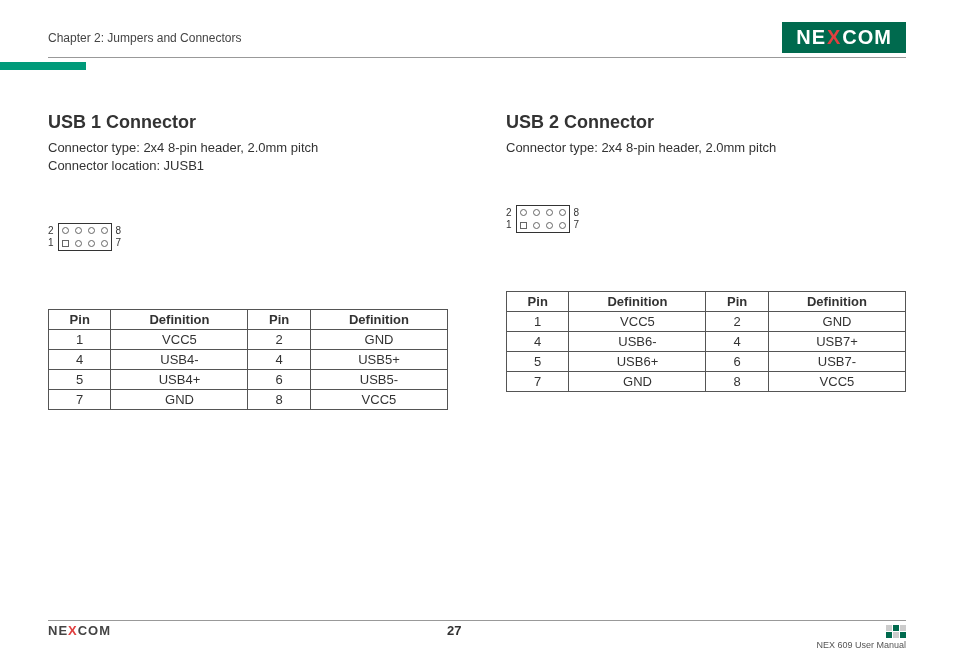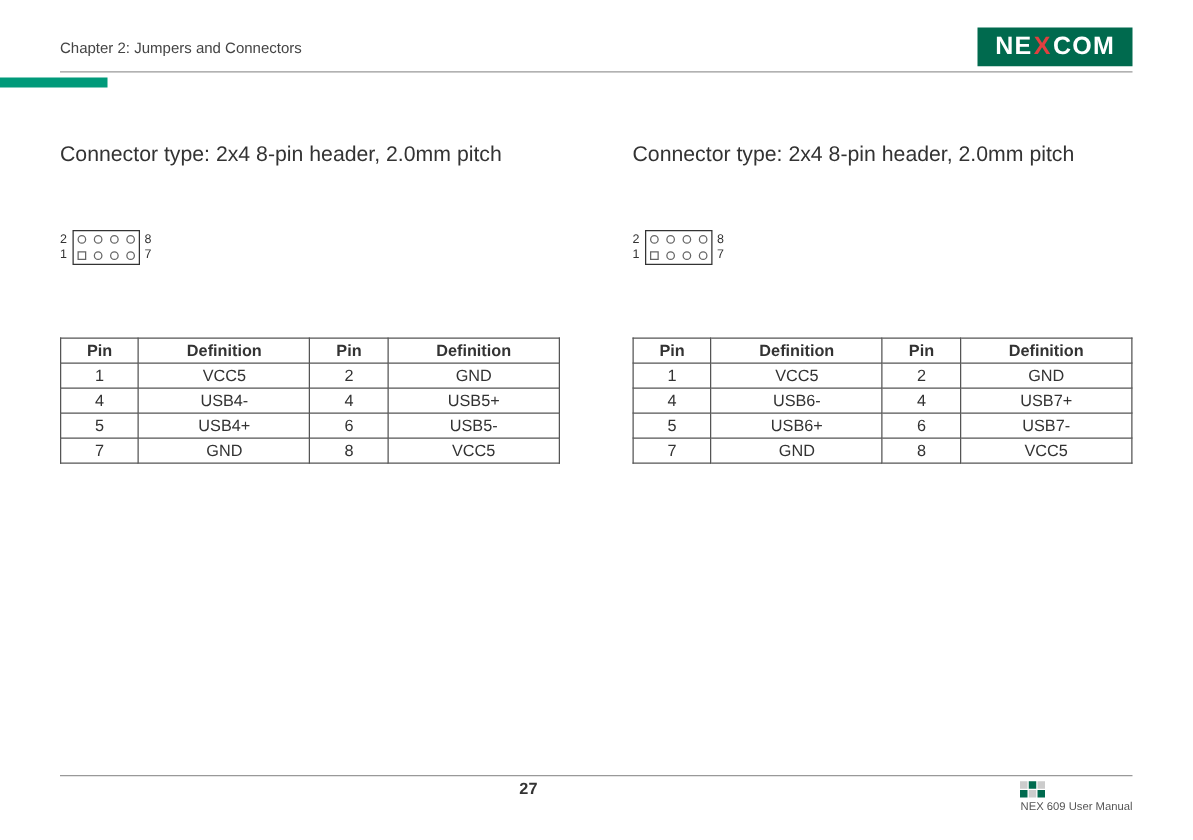--- a/index.html
+++ b/index.html
@@ -49,21 +49,21 @@
     gap: 58px;
     margin-top: 42px;
   }
   .col { flex: 1; }
   h2 {
     font-size: 18px;
     font-weight: 700;
     color: #333;
     margin-bottom: 6px;
   }
-  .desc { font-size: 17px; color: #333; line-height: 1.4; }
+  .desc { font-size: 13px; color: #333; line-height: 1.4; }
   .pin-diagram {
     margin-top: 48px;
     display: flex;
     align-items: center;
     gap: 4px;
     font-size: 10px;
     color: #333;
   }
   .pin-labels-left, .pin-labels-right {
     display: flex;
@@ -131,20 +131,21 @@
   }
   .footer-logo .x { color: #e04040; }
   .page-num {
     font-weight: 700;
     font-size: 13px;
     color: #333;
     text-align: center;
     flex: 0 0 auto;
   }
   .footer-right {
+    text-align: right;
     margin-left: 19px;
   }
   .footer-pattern {
     display: inline-grid;
     grid-template-columns: repeat(3, 6px);
     grid-template-rows: repeat(2, 6px);
     gap: 1px;
     margin-bottom: 2px;
   }
   .footer-pattern span { background: #ccc; }
@@ -159,21 +160,23 @@
     <span>NE</span>
       <span class="x">X</span>
       <span>COM</span>
   </div>
 </div>
 <div class="teal-bar"></div>
 
 <div class="columns">
 
   <div class="col">
+    <h2>USB 1 Connector</h2>
     <div class="desc">Connector type: 2x4 8-pin header, 2.0mm pitch</div>
+    <div class="desc">Connector location: JUSB1</div>
 
     <div class="pin-diagram">
       <div class="pin-labels-left">
         <span>2</span>
         <span>1</span>
       </div>
       <div class="pin-box">
         <div class="p">
             <div class="circ"></div>
           </div>
@@ -237,20 +240,21 @@
             <td>7</td>
             <td>GND</td>
             <td>8</td>
             <td>VCC5</td>
           </tr>
       </tbody>
     </table>
   </div>
 
   <div class="col">
+    <h2>USB 2 Connector</h2>
     <div class="desc">Connector type: 2x4 8-pin header, 2.0mm pitch</div>
 
     <div class="pin-diagram">
       <div class="pin-labels-left">
         <span>2</span>
         <span>1</span>
       </div>
       <div class="pin-box">
         <div class="p">
             <div class="circ"></div>
@@ -318,20 +322,23 @@
             <td>VCC5</td>
           </tr>
       </tbody>
     </table>
   </div>
 </div>
 
 <div class="footer">
   <div class="footer-line">
     <div>
+      <div class="footer-logo">
+        <span>NE</span><span class="x">X</span><span>COM</span>
+      </div>
     </div>
     <div class="page-num">27</div>
     <div class="footer-right">
       <div class="footer-pattern">
         <span></span>
           <span class="d"></span>
           <span></span>
         <span class="d"></span>
           <span></span>
           <span class="d"></span>

